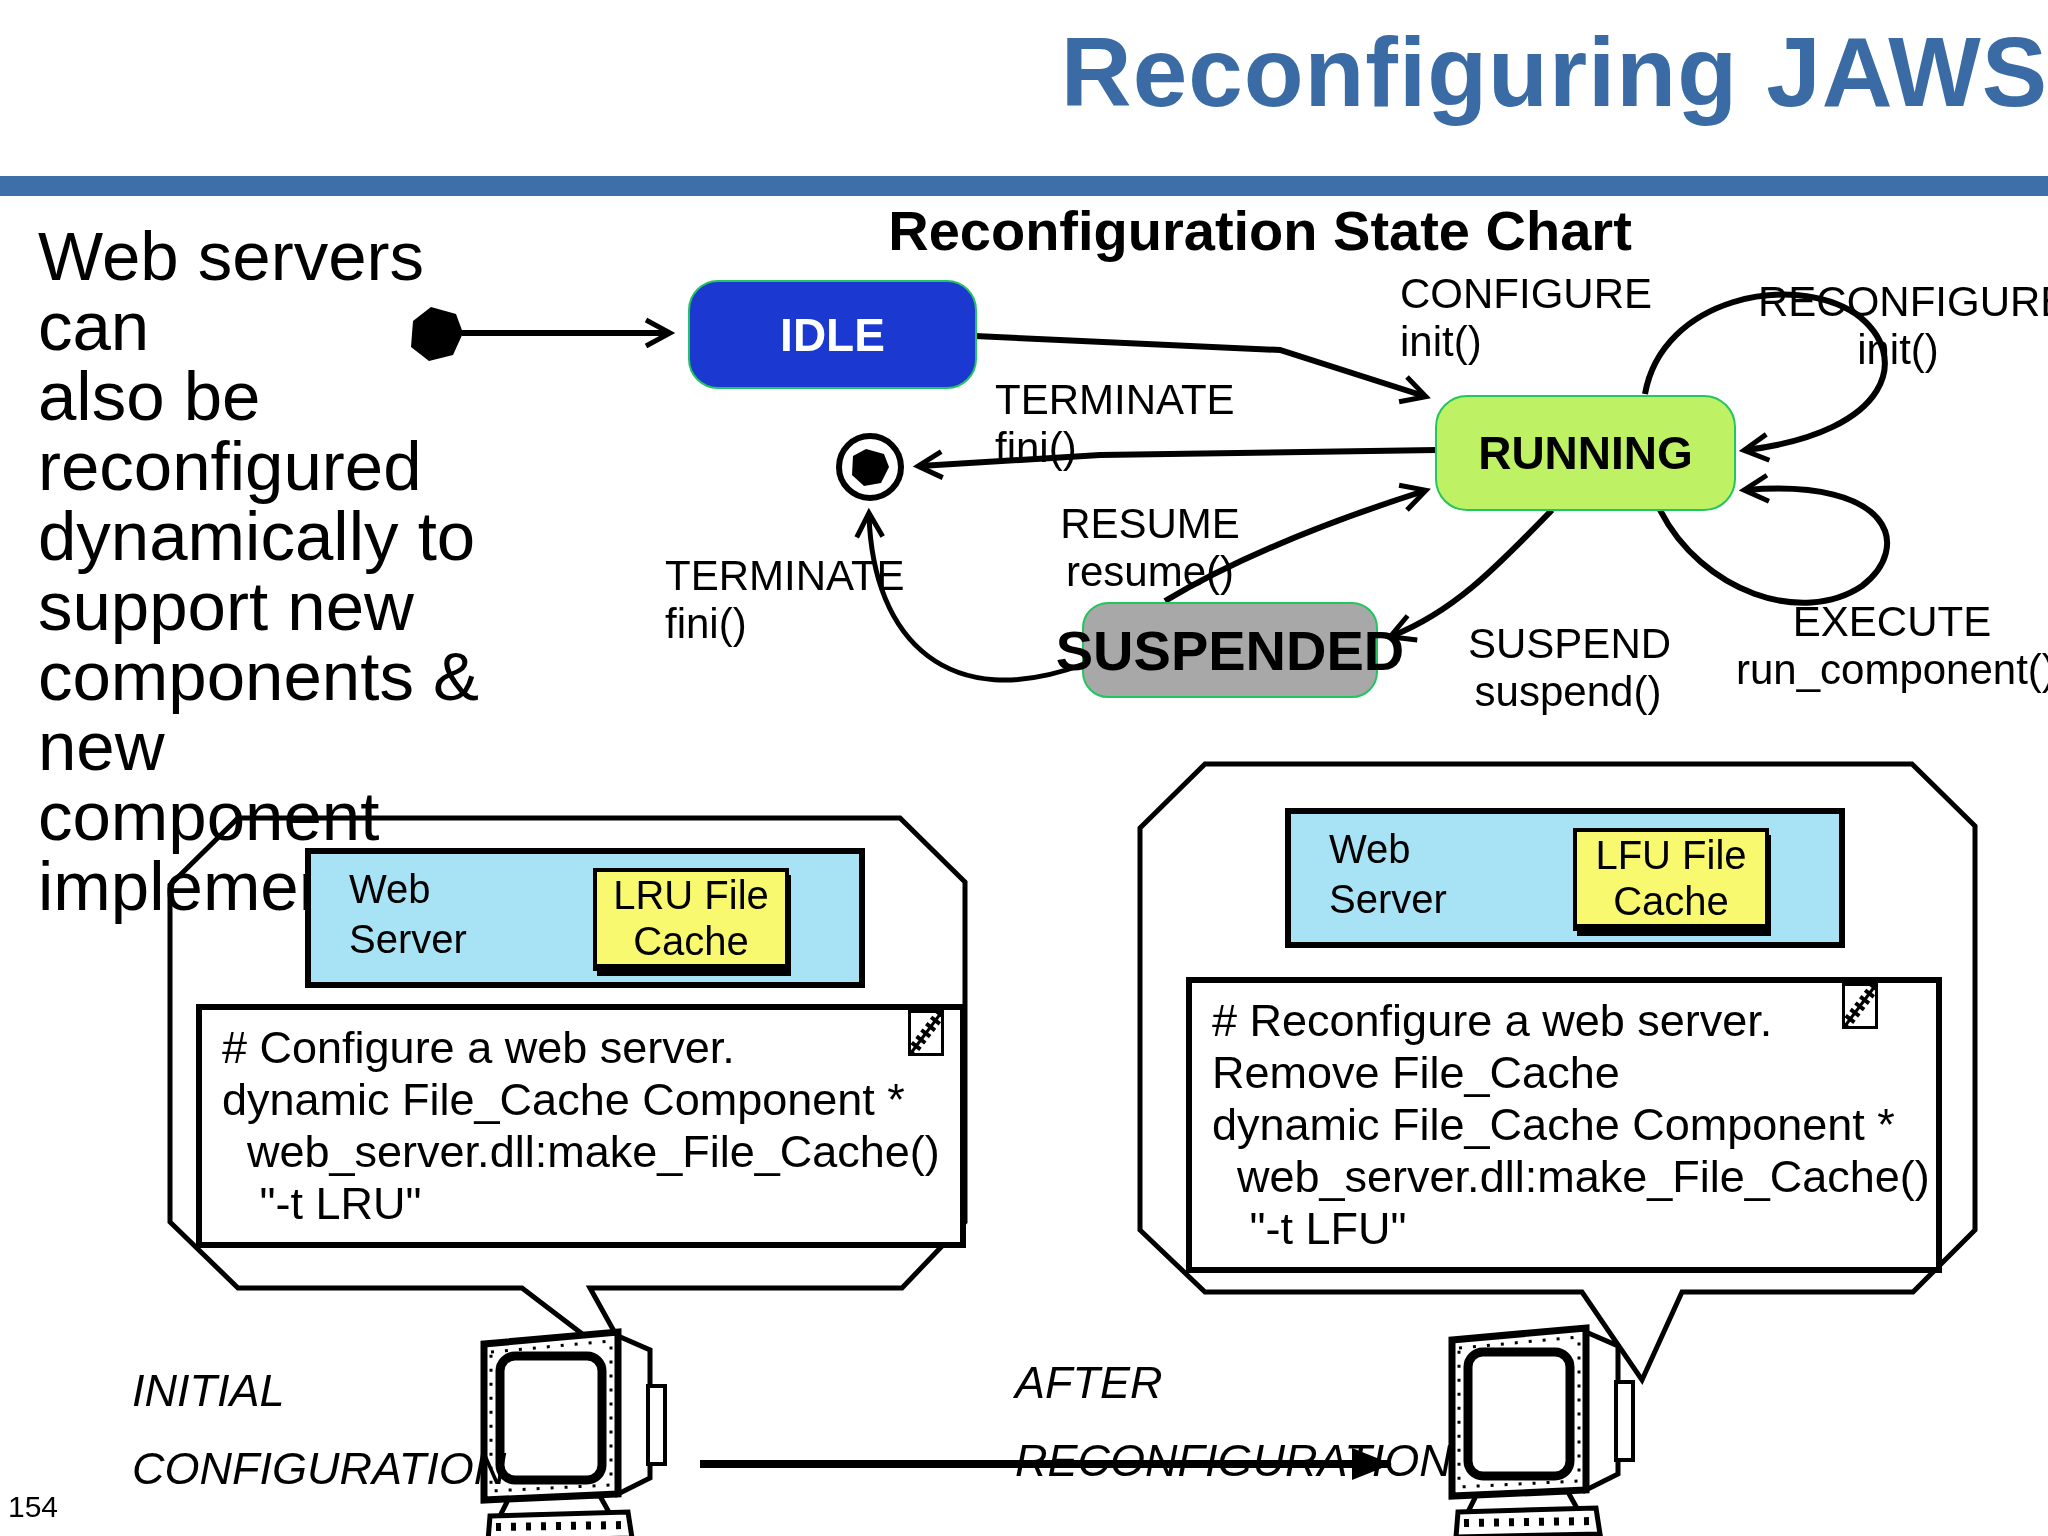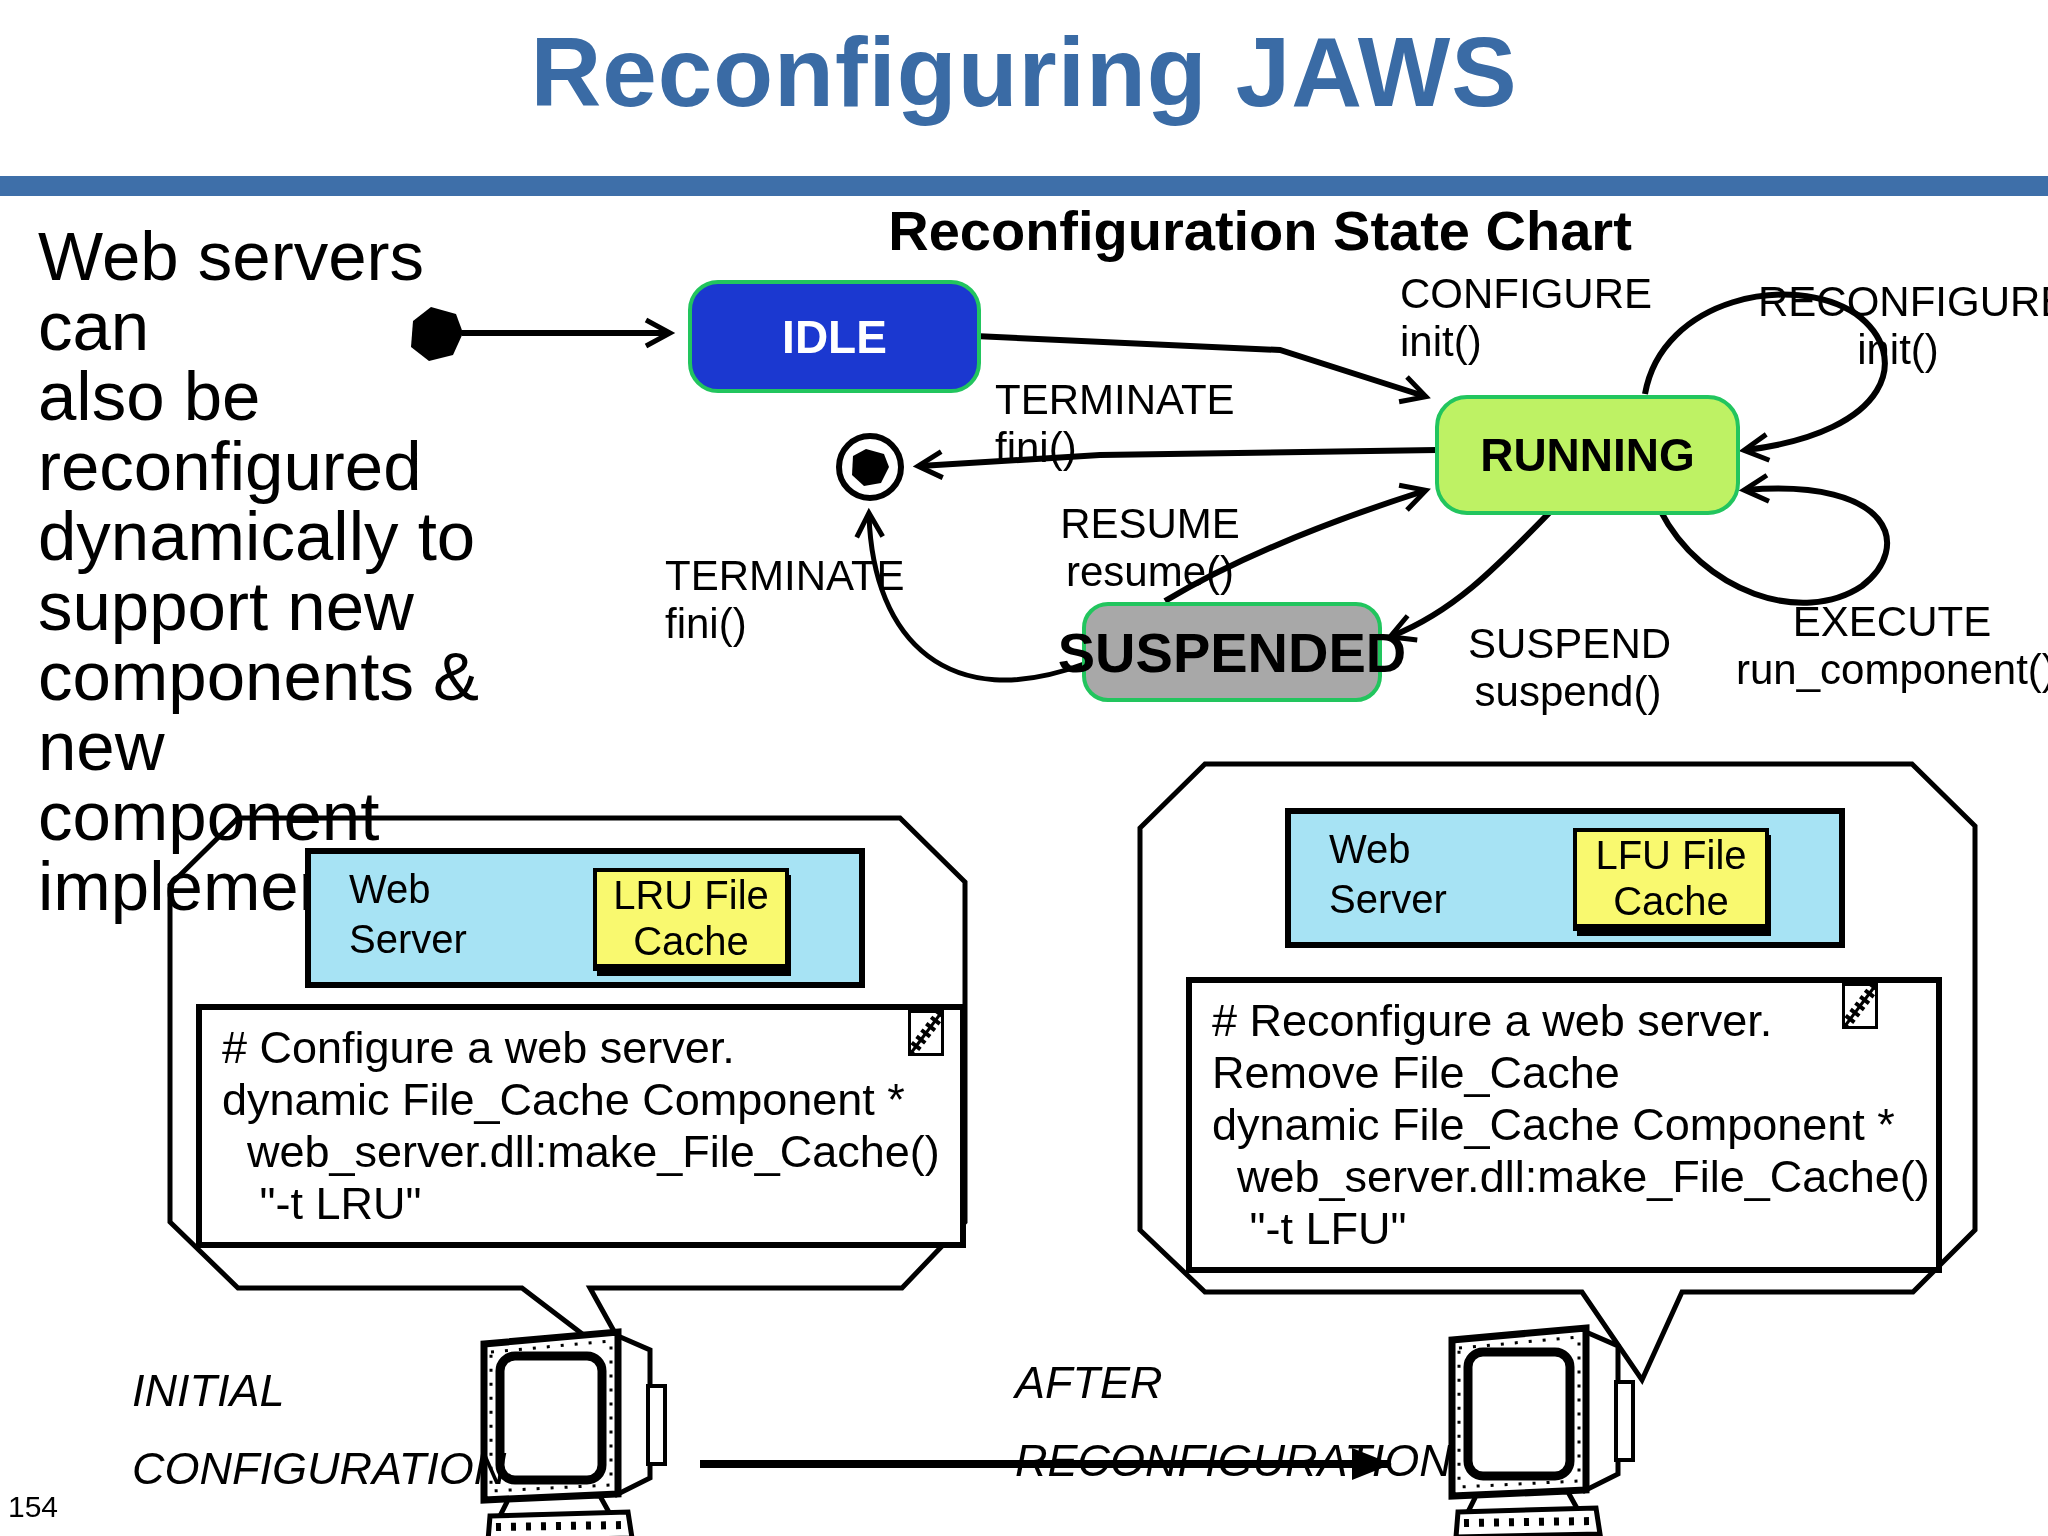--- a/index.html
+++ b/index.html
@@ -1,24 +1,24 @@
 <!DOCTYPE html>
 <html><head>
 <meta charset="utf-8">
 <style>
   html,body{margin:0;padding:0;background:#fff;}
   .slide{position:relative;width:2048px;height:1536px;background:#ffffff;overflow:hidden;
          font-family:"Liberation Sans", sans-serif;color:#000;}
   .abs{position:absolute;}
-  .title{left:0;top:16px;width:2048px;text-align:center;font-size:98px;font-weight:bold;
+  .title{left:0;top:16px;width:2048px;text-align:right;font-size:98px;font-weight:bold;
          color:#3a6ba5;letter-spacing:1px;}
   .divider{left:0;top:176px;width:2048px;height:20px;background:#3e6fa9;}
   .intro{left:38px;top:222px;width:480px;font-size:69px;line-height:70px;white-space:pre-line;}
   .chart-heading{left:840px;top:198px;width:840px;text-align:center;font-size:56px;font-weight:bold;}
-  .state{position:absolute;border:4px solid #22c55e;display:flex;align-items:center;justify-content:center;
+  .state{position:absolute;border:2px solid #22c55e;display:flex;align-items:center;justify-content:center;
          font-weight:bold;}
   .state-idle{left:688px;top:280px;width:285px;height:105px;border-radius:30px;background:#1b38d0;
               color:#fff;font-size:46px;}
   .state-running{left:1435px;top:395px;width:297px;height:112px;border-radius:32px;background:#bef264;
               color:#000;font-size:46px;}
   .state-suspended{left:1082px;top:602px;width:292px;height:92px;border-radius:26px;background:#a8a8a8;
               color:#000;font-size:56px;}
   .tl{position:absolute;font-size:42px;line-height:1.14;white-space:pre-line;}
   .tl-center{text-align:center;}
   .serverbox{position:absolute;background:#a7e3f4;border:6px solid #000;}

